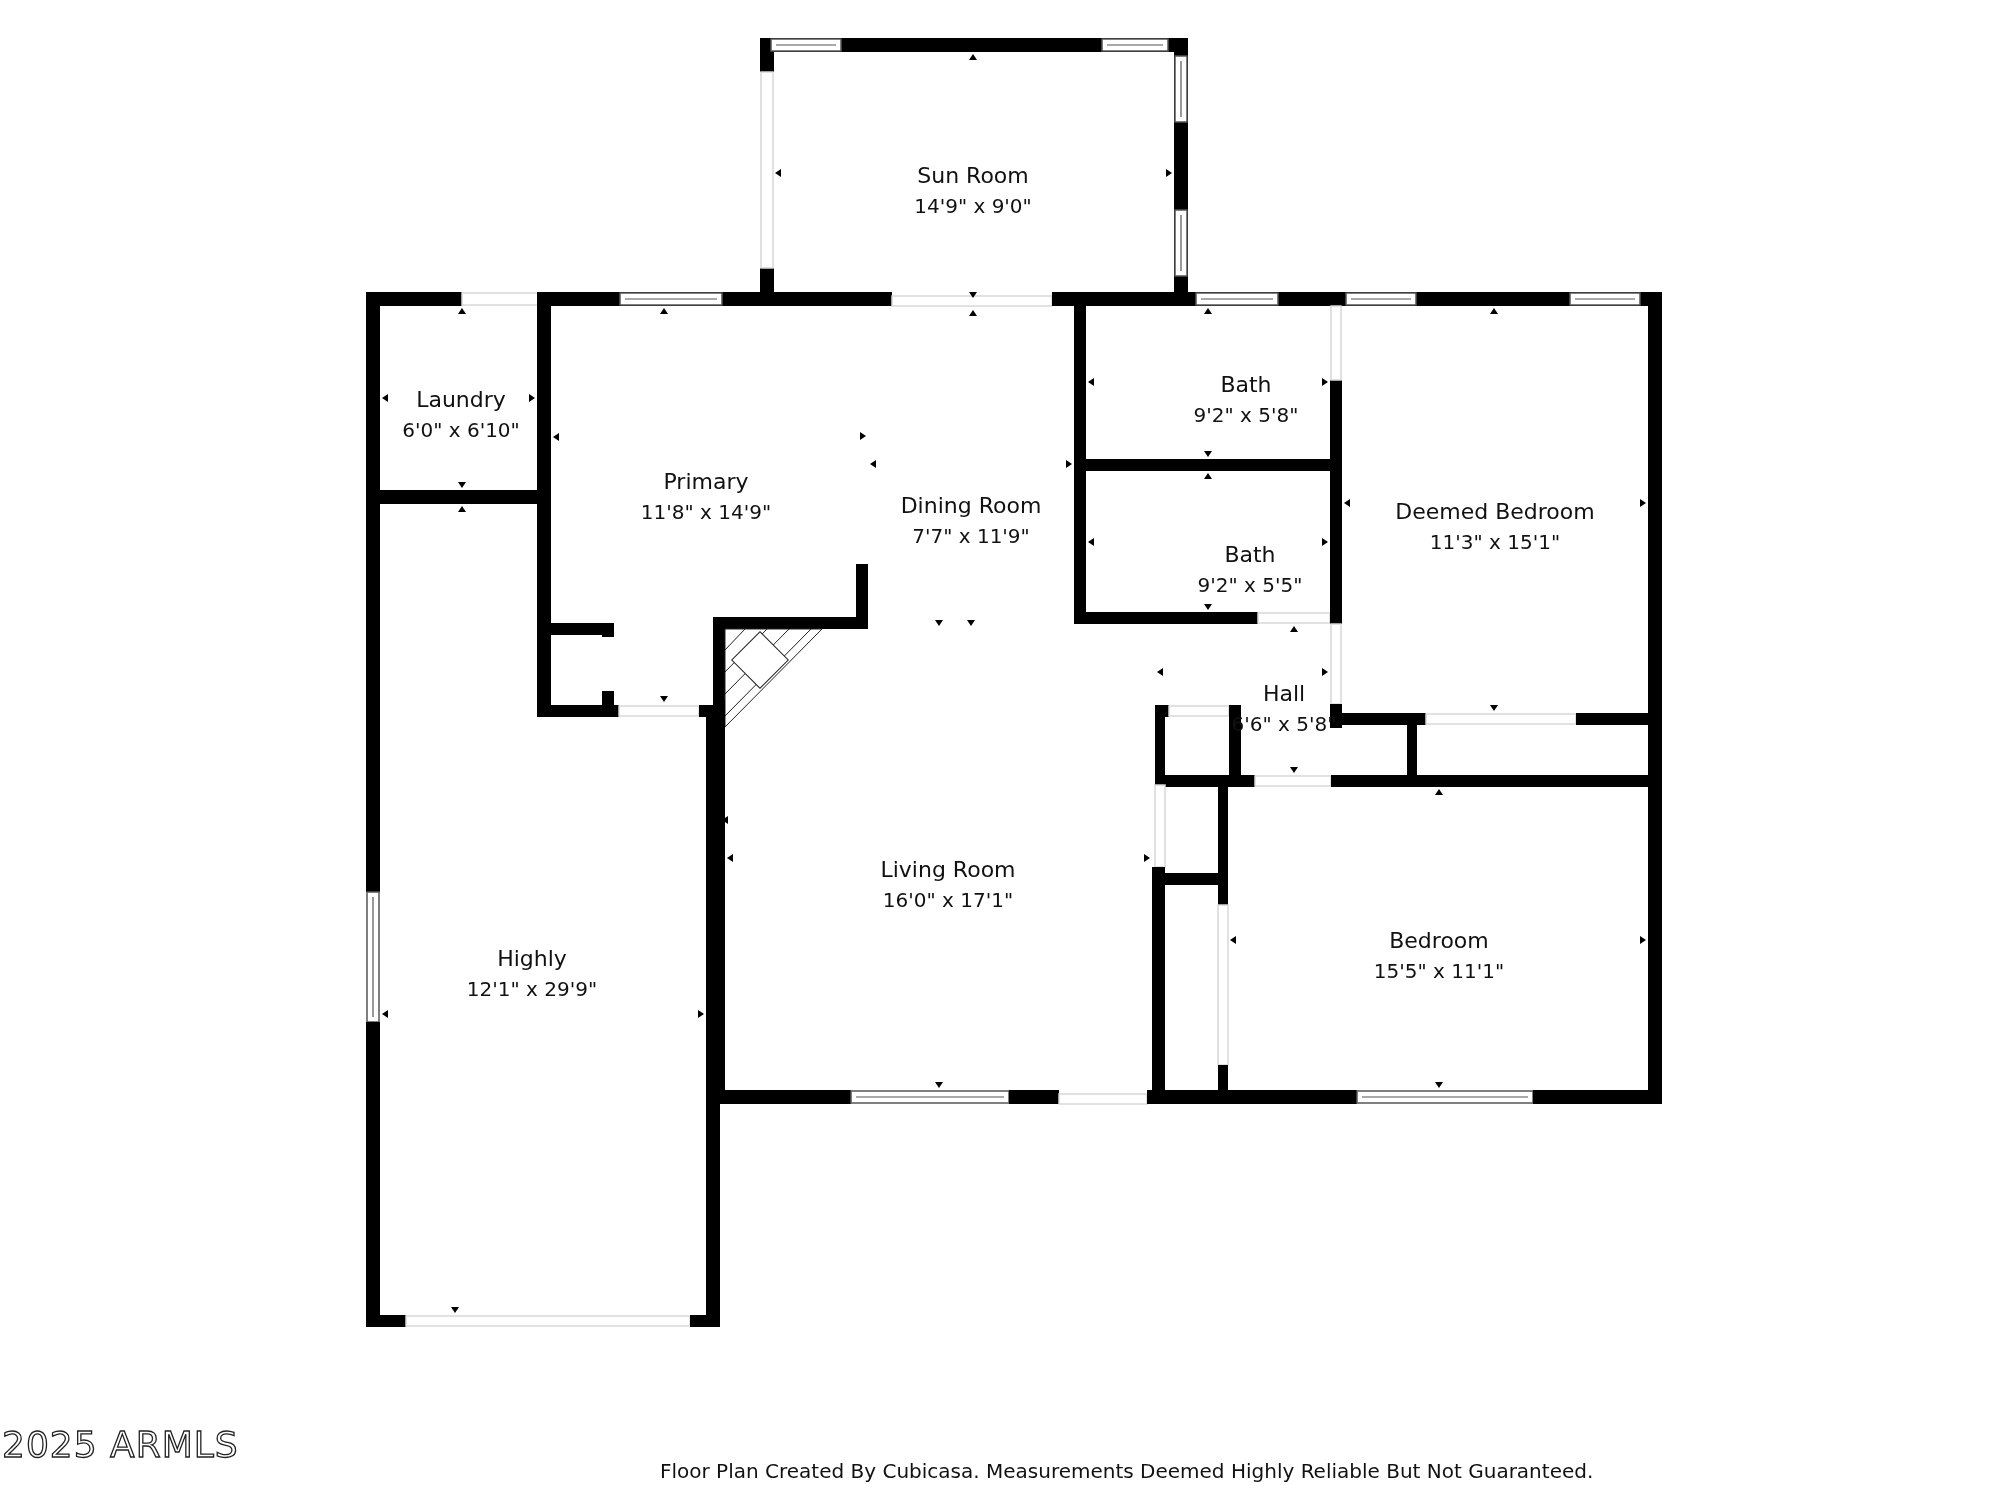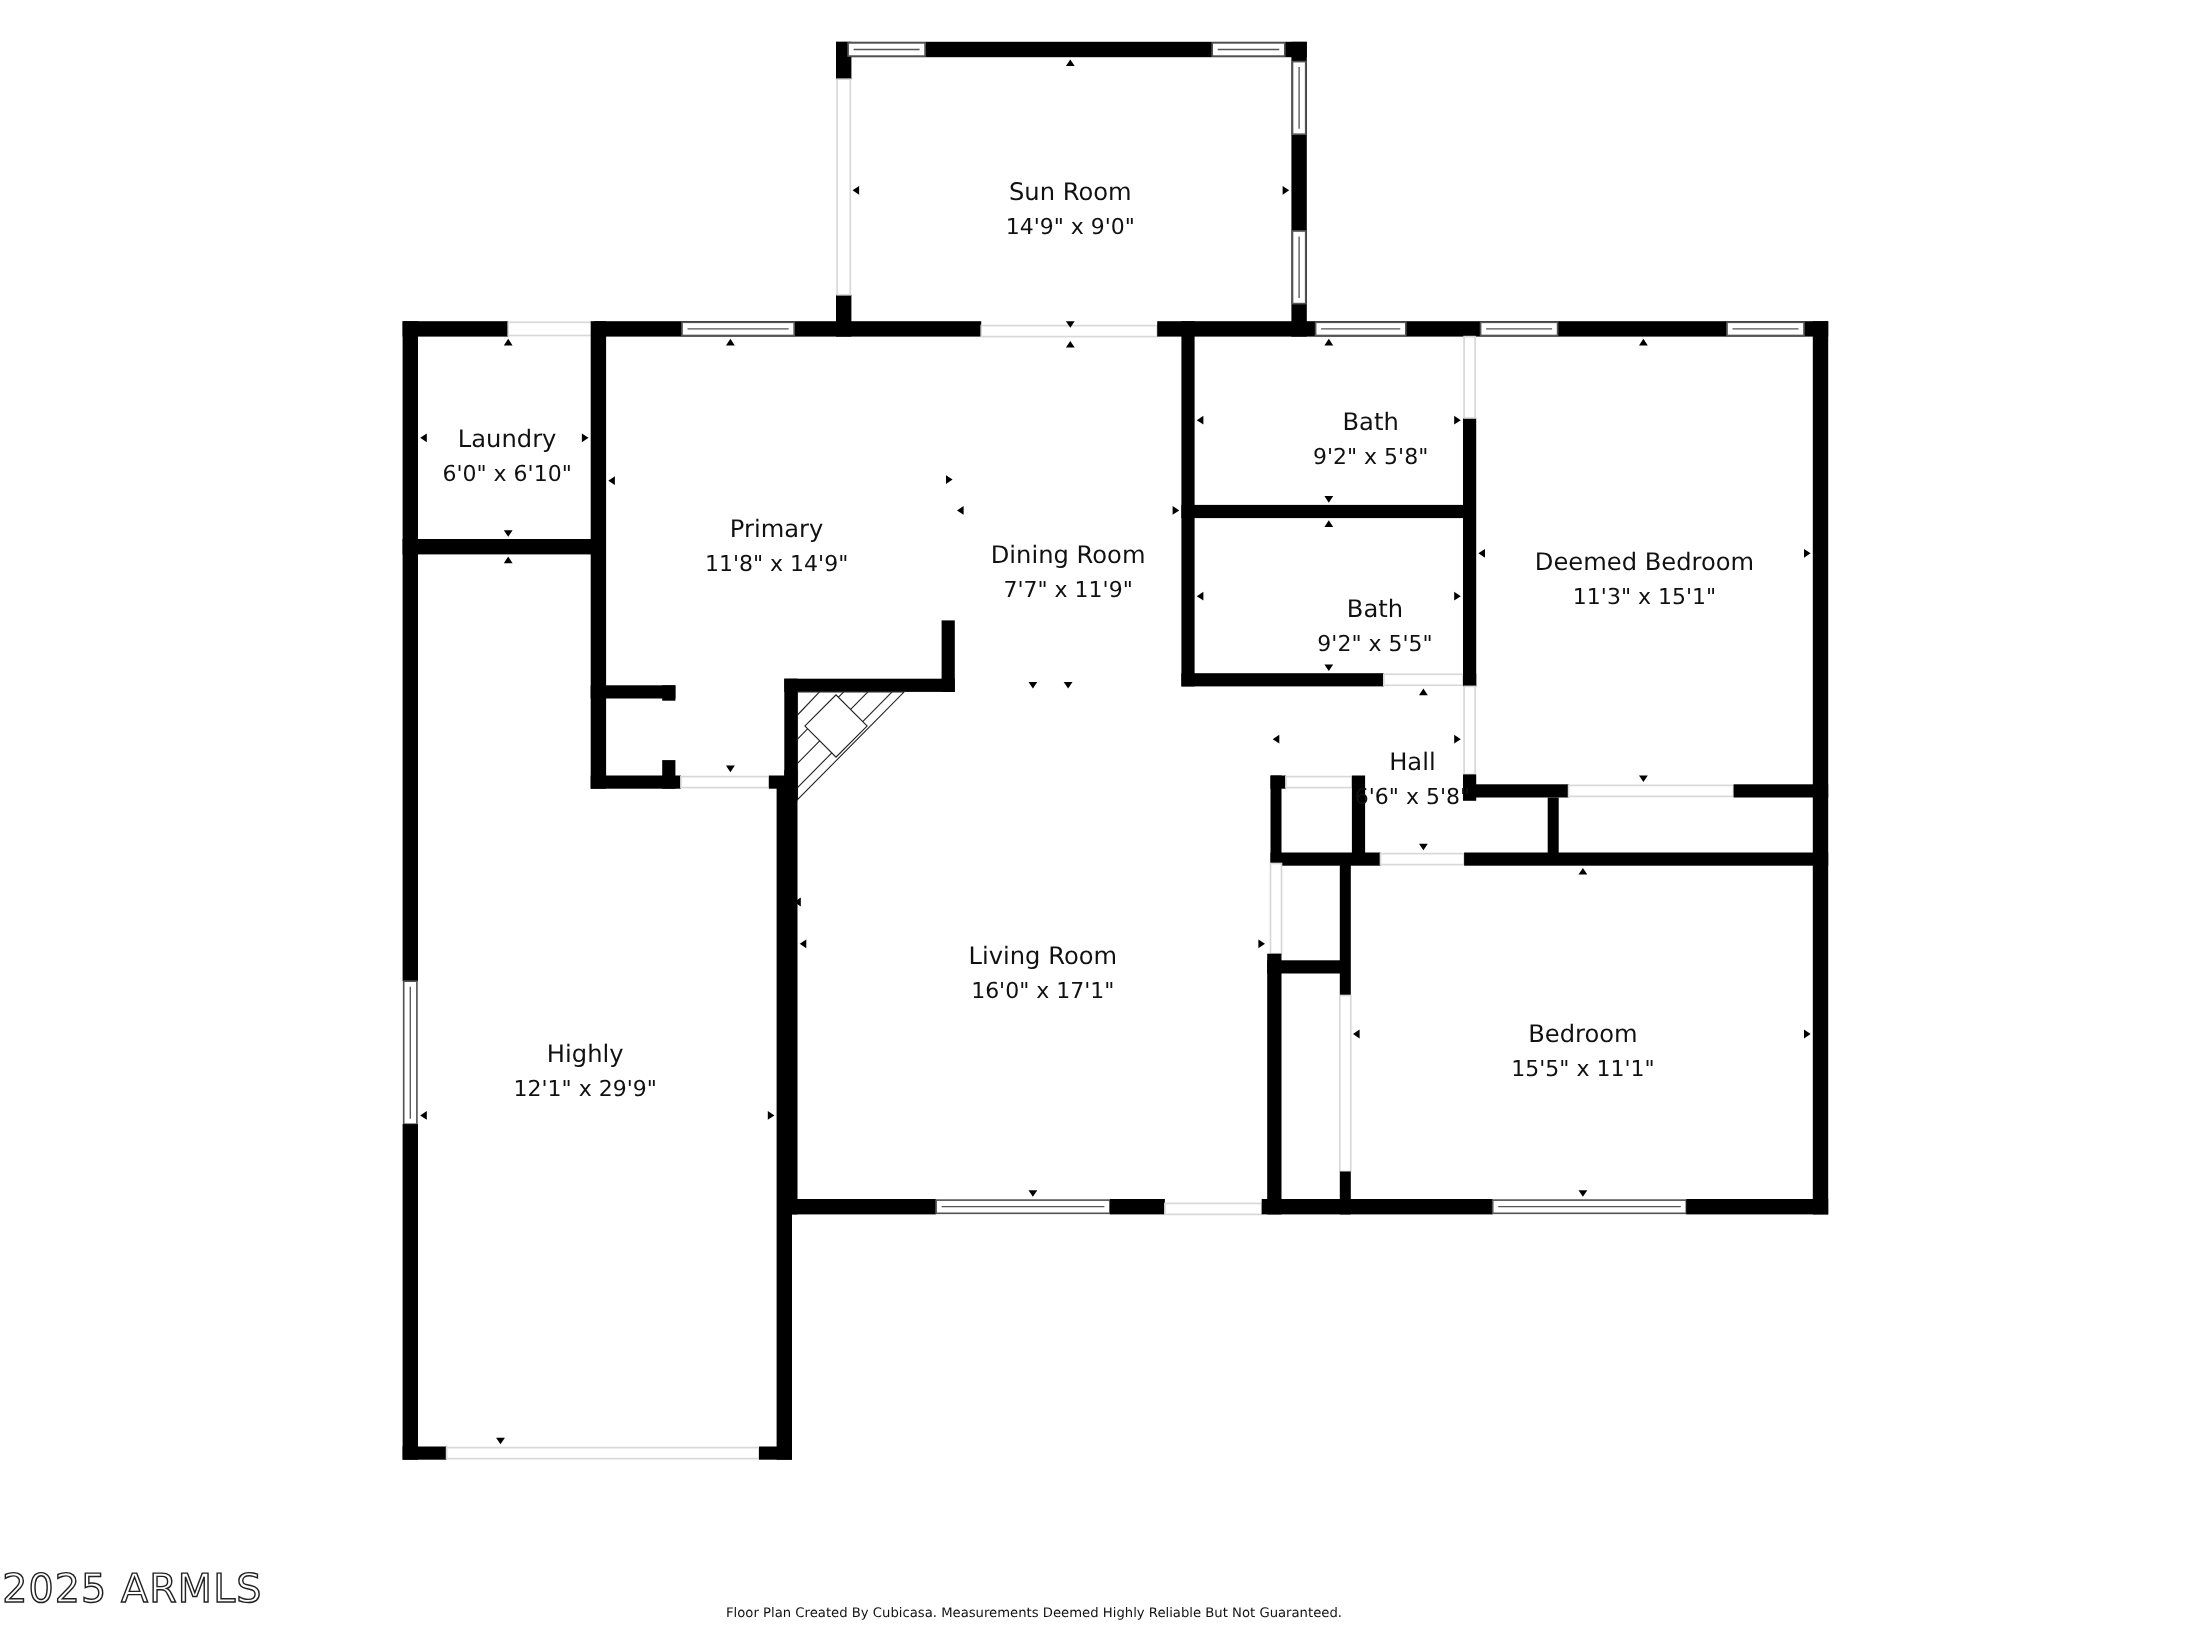--- a/index.html
+++ b/index.html
@@ -7,21 +7,21 @@
   #plan { position:absolute; left:0; top:0; width:2000px; height:1500px; }
   .wall { fill:#000000; }
   .opening { fill:#ffffff; stroke:#d8d8d8; stroke-width:1.5; }
   .window { fill:#ffffff; stroke:#555555; stroke-width:1.5; }
   .arrow { fill:#000000; }
   .room-label { position:absolute; transform:translateX(-50%); text-align:center; color:#111111; white-space:nowrap; font-family:"DejaVu Sans", sans-serif; }
   .room-name { font-size:22px; line-height:30px; display:block; }
   .room-dim { font-size:20px; line-height:30px; display:block; }
   .watermark { position:absolute; left:2px; top:1424px; font-size:36px; color:#ffffff; letter-spacing:1px;
     -webkit-text-stroke:1.3px #222222; font-family:"DejaVu Sans", sans-serif; font-weight:normal; }
-  .disclaimer { position:absolute; left:660px; top:1459px; font-size:12px; color:#111111; font-family:"DejaVu Sans", sans-serif; }
+  .disclaimer { position:absolute; left:660px; top:1459px; font-size:20px; color:#111111; font-family:"DejaVu Sans", sans-serif; }
 </style>
 </head>
 <body>
 
 <svg id="plan" viewBox="0 0 2000 1500" xmlns="http://www.w3.org/2000/svg">
 
   <g>
     <rect class="wall" x="760" y="38" width="428" height="14"></rect>
     <rect class="wall" x="760" y="38" width="14" height="34"></rect>
     <rect class="wall" x="760" y="268" width="14" height="38"></rect>

